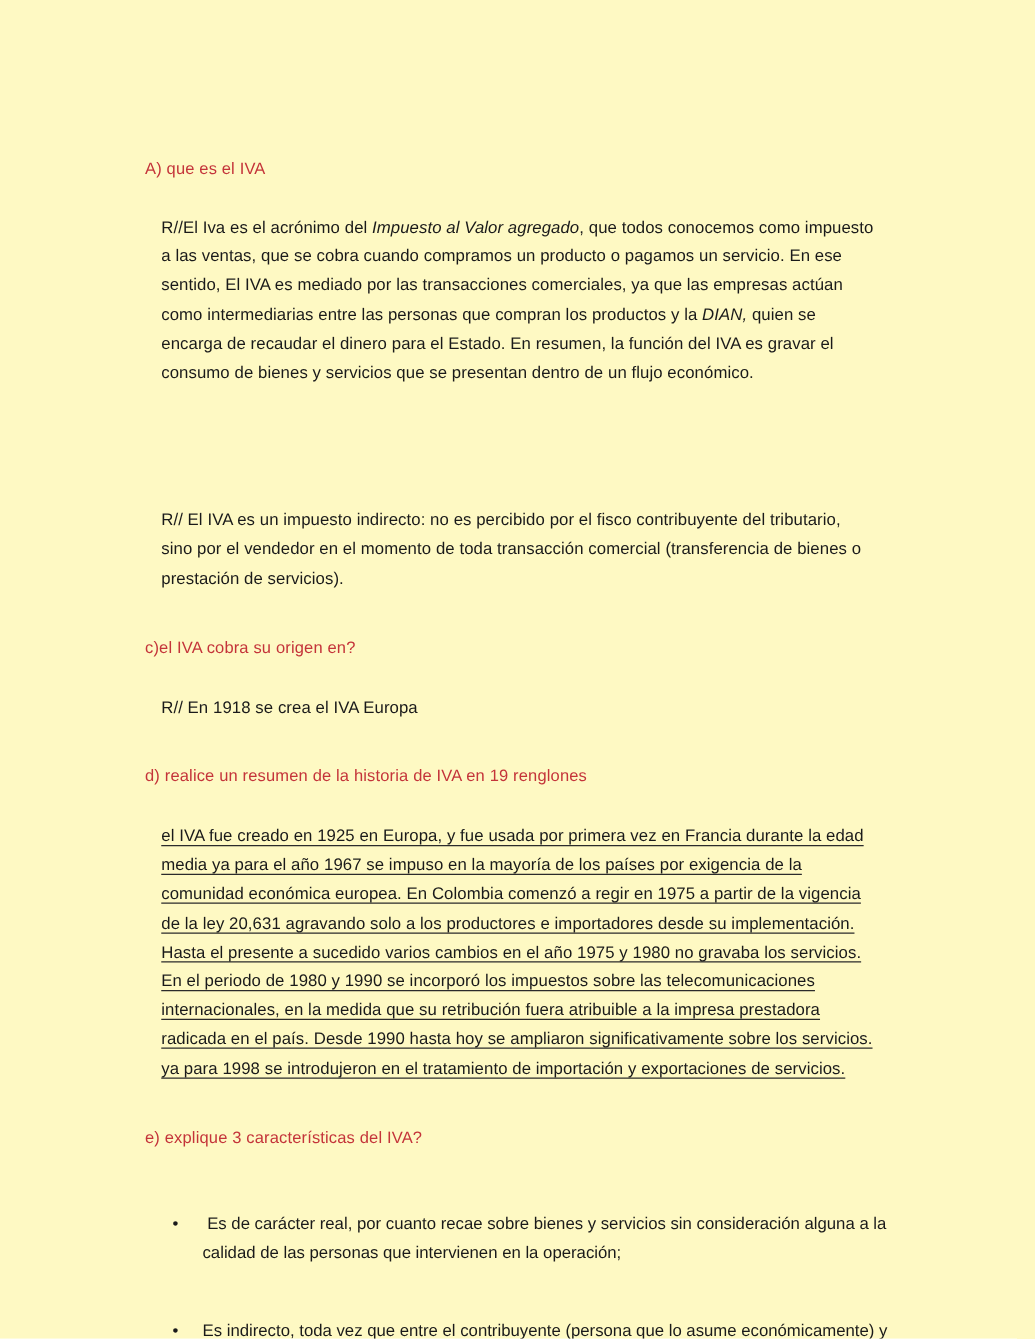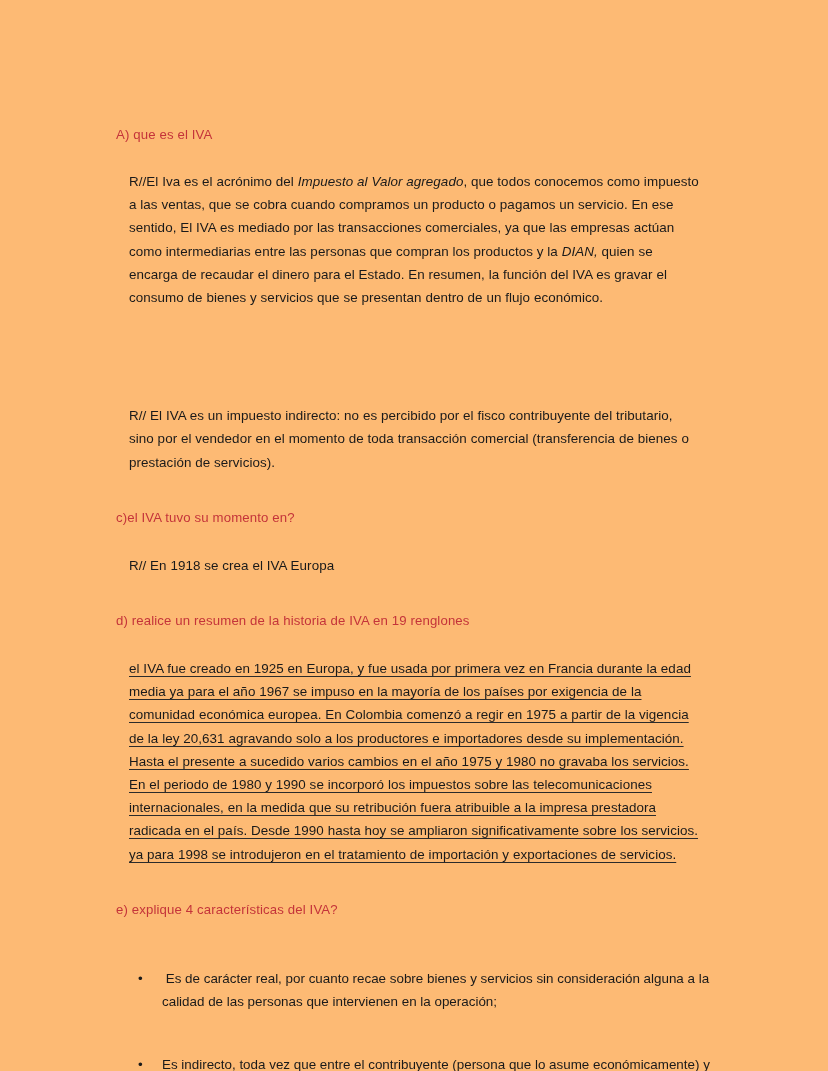--- a/index.html
+++ b/index.html
@@ -6,21 +6,21 @@
   html, body {
     margin: 0;
     padding: 0;
     background: #ffffff;
   }
 
   .page {
     position: relative;
     width: 828px;
     height: 1071px;
-    background: #fdba74;
+    background: #fef9c3;
     margin: 0 auto;
     overflow: hidden;
     box-sizing: border-box;
     font-family: "Liberation Sans", sans-serif;
     -webkit-font-smoothing: antialiased;
   }
 
   .doc-body {
     position: absolute;
     left: 116px;
@@ -124,37 +124,37 @@
 
     <div class="gap-after-a"></div>
 
 
     <div class="gap-b-answer"></div>
 
     <p class="para">R// El IVA es un impuesto indirecto:  no es percibido por el fisco contribuyente del tributario, sino por el vendedor en el momento de toda transacción comercial (transferencia de bienes o prestación de servicios).</p>
 
     <div class="gap-after-b"></div>
 
-    <h2 class="heading">c)el IVA tuvo su momento en?</h2>
+    <h2 class="heading">c)el IVA cobra su origen en?</h2>
 
     <div class="gap-c-answer"></div>
 
     <p class="para">R// En 1918 se crea el IVA Europa</p>
 
     <div class="gap-after-c"></div>
 
     <h2 class="heading">d) realice un resumen de la historia de IVA en 19 renglones</h2>
 
     <div class="gap-d-answer"></div>
 
     <p class="para para-underline">el IVA fue creado en 1925 en Europa, y fue usada por primera vez en Francia durante la edad media ya para el año 1967 se impuso en la mayoría de los países por exigencia de la comunidad económica europea. En Colombia comenzó a regir en 1975 a partir de la vigencia de la ley 20,631 agravando solo a los productores e importadores desde su implementación. Hasta el presente a sucedido varios cambios en el año 1975 y 1980 no gravaba los servicios. En el periodo de 1980 y 1990 se incorporó los impuestos sobre las telecomunicaciones internacionales, en la medida que su retribución fuera atribuible a la impresa prestadora radicada en el país. Desde 1990 hasta hoy se ampliaron significativamente sobre los servicios. ya para 1998 se introdujeron en el tratamiento de importación y exportaciones de servicios.</p>
 
     <div class="gap-after-d"></div>
 
-    <h2 class="heading">e) explique 4 características del IVA?</h2>
+    <h2 class="heading">e) explique 3 características del IVA?</h2>
 
     <div class="gap-e-list"></div>
 
     <ul class="bullets">
       <li class="bullet-item">
         <span class="bullet-dot">•</span>
         <span class="bullet-text"> Es de carácter real, por cuanto recae sobre bienes y servicios sin consideración alguna a la calidad de las personas que intervienen en la operación;</span>
       </li>
       <li class="bullet-item">
         <span class="bullet-dot">•</span>

